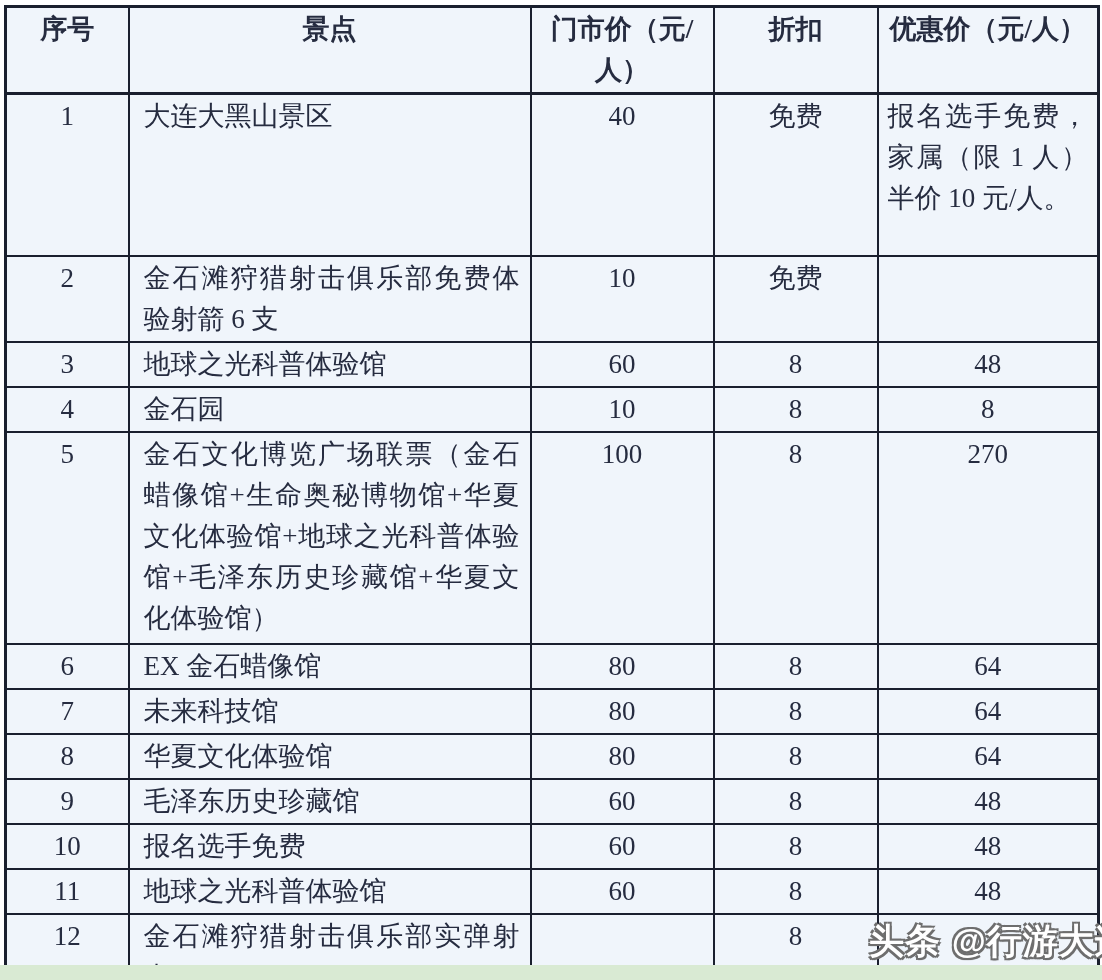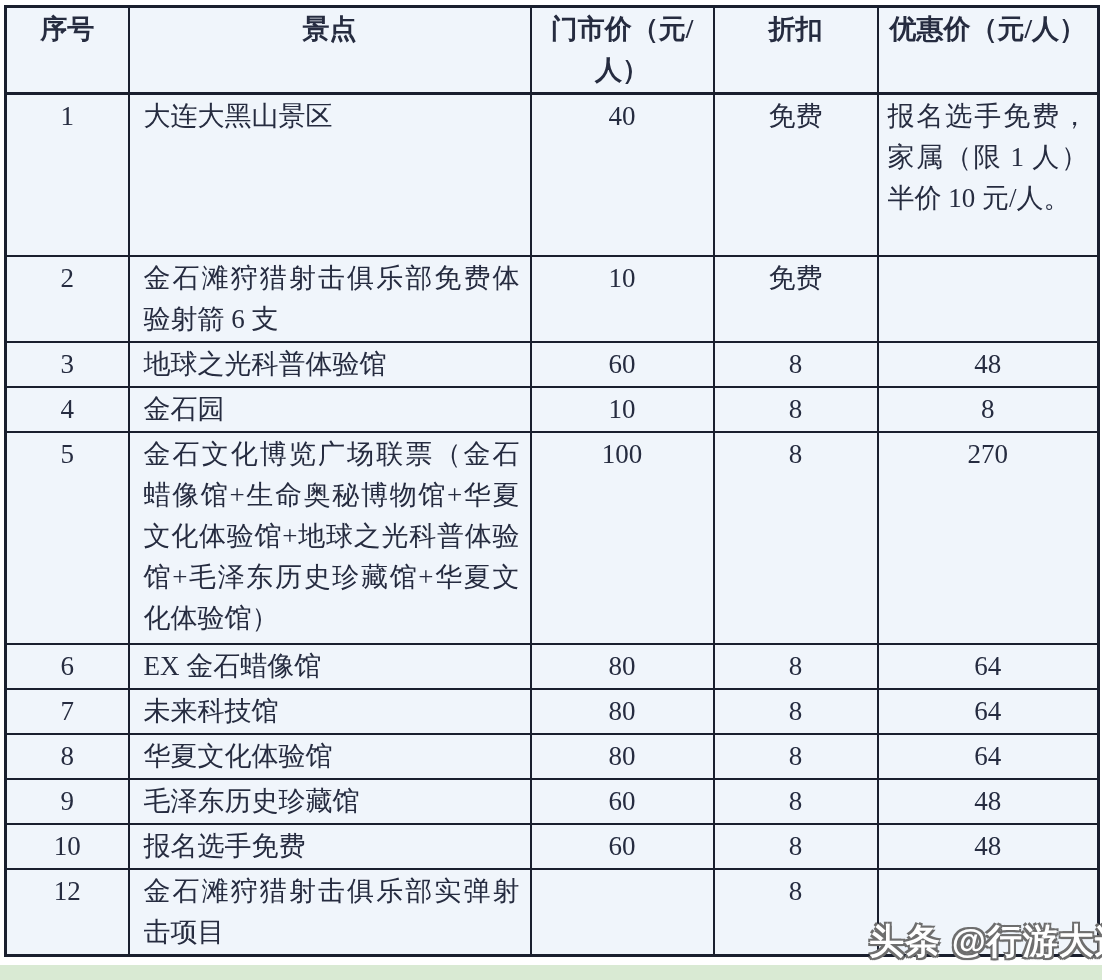--- a/index.html
+++ b/index.html
@@ -142,20 +142,27 @@
         <td class="col-discount">8</td>
         <td class="col-deal">48</td>
       </tr>
       <tr style="height: 43px;">
         <td class="col-no">10</td>
         <td class="col-spot">报名选手免费</td>
         <td class="col-price">60</td>
         <td class="col-discount">8</td>
         <td class="col-deal">48</td>
       </tr>
+      <tr style="height: 42px;">
+        <td class="col-no">11</td>
+        <td class="col-spot">地球之光科普体验馆</td>
+        <td class="col-price">60</td>
+        <td class="col-discount">8</td>
+        <td class="col-deal">48</td>
+      </tr>
       <tr style="height: 72px;">
         <td class="col-no">12</td>
         <td class="col-spot">金石滩狩猎射击俱乐部实弹射击项目</td>
         <td class="col-price"></td>
         <td class="col-discount">8</td>
         <td class="col-deal"></td>
       </tr>
     </tbody>
 </table>
 

